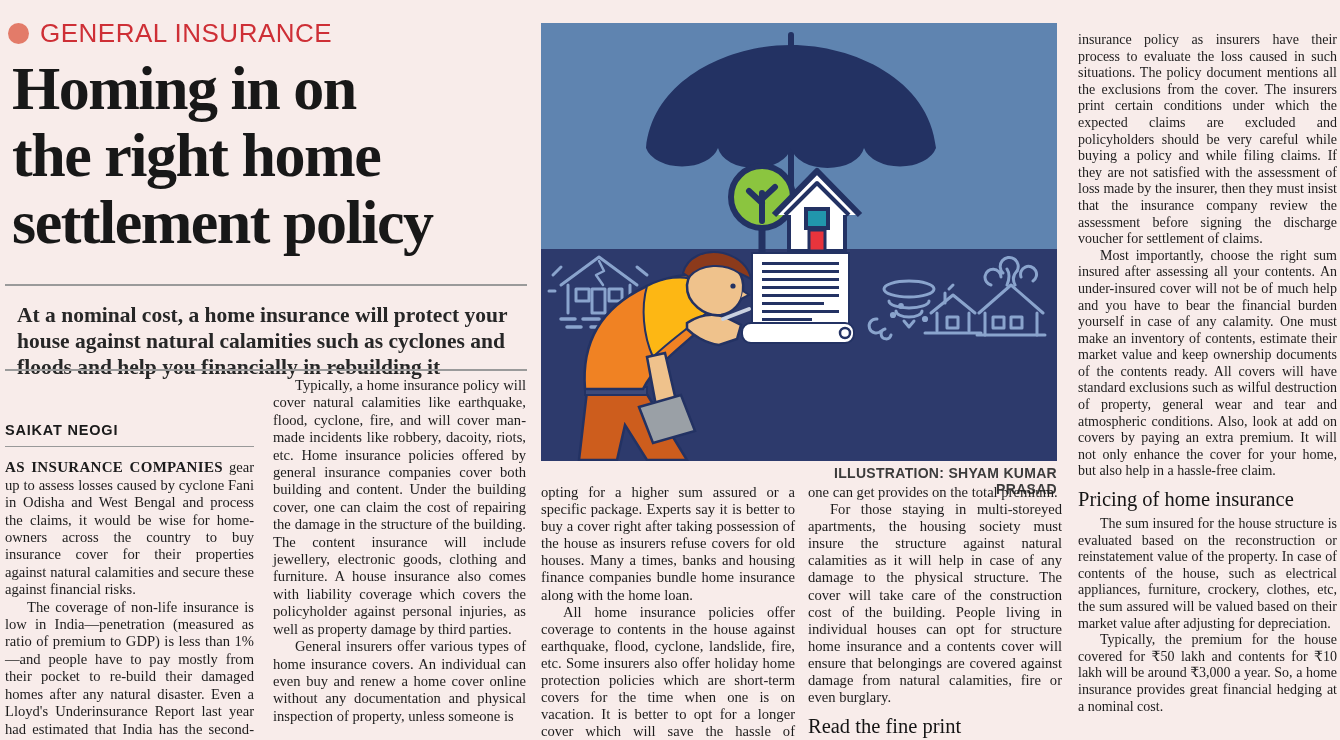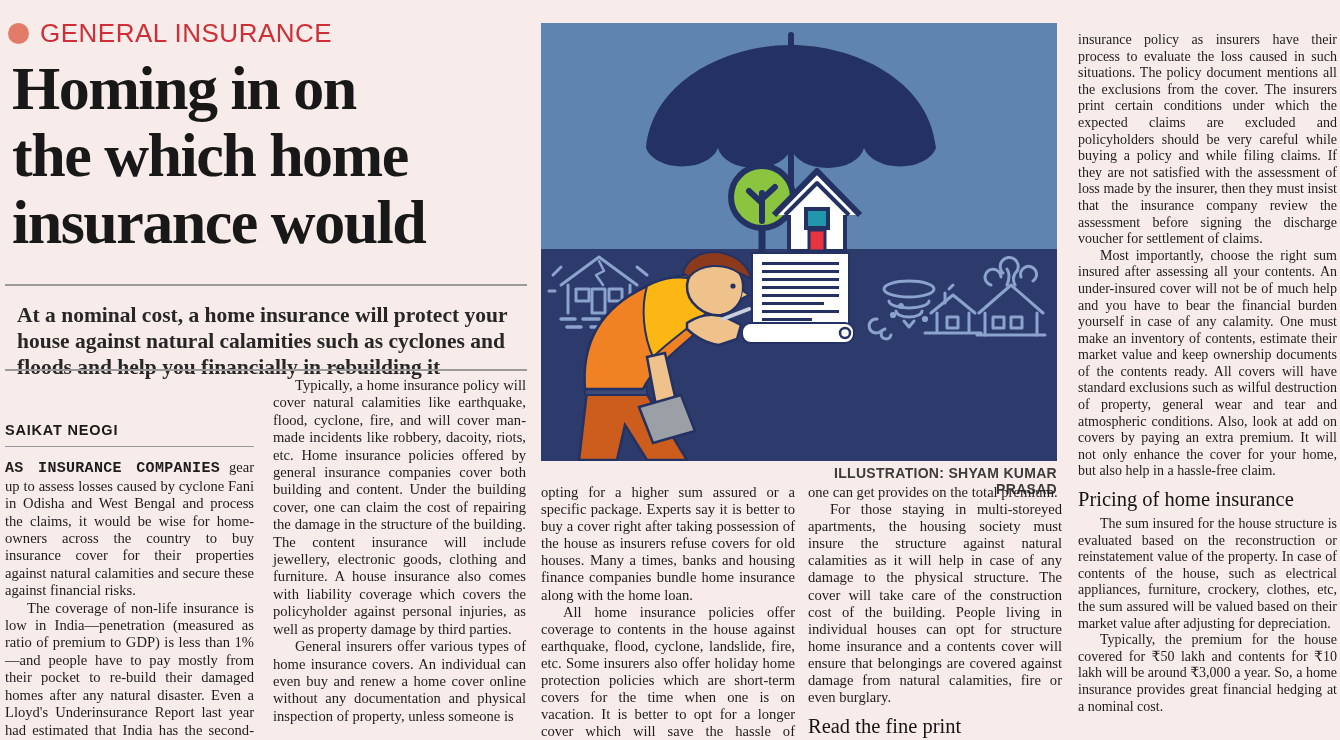--- a/index.html
+++ b/index.html
@@ -32,43 +32,43 @@
   .col2 { left:273px; top:377px; width:253px; }
   .col3 { left:541px; top:484px; width:254px; line-height:17.1px; }
   .col4 { left:808px; top:484px; width:254px; line-height:17.1px; }
   .col4 h2 { margin:8px 0 5px 0; }
   .col5 { left:1078px; top:32px; width:259px; font-size:14px; line-height:16.6px; }
   .col5 h2 { margin:7px 0 5px 0; }
 
   .byline { font-family:"Liberation Sans","DejaVu Sans",sans-serif; font-weight:bold; font-size:14.5px;
             letter-spacing:.8px; color:#1a1a1a; padding-top:3px;margin-top:40px; }
   .byline-rule { height:1px; background:#999; margin:7px 0 12px 0; }
-  .lead-in { font-family:Liberation Mono, monospace; font-weight:bold; font-size:15px; letter-spacing:.3px; }
+  .lead-in { font-family:Liberation Serif, serif; font-weight:bold; font-size:15px; letter-spacing:.3px; }
 
   .illustration { position:absolute; left:541px; top:23px; width:516px; height:438px; margin:0; }
   .illustration svg { display:block; width:516px; height:438px; }
 
   .caption { position:absolute; left:800px; top:465px; width:257px; text-align:right;
              font-family:"Liberation Sans","DejaVu Sans",sans-serif; font-weight:bold; font-size:14px;
              letter-spacing:.3px; color:#3c3c3c; }
 </style>
 </head>
 <body>
 
 <div class="page">
 
   <div class="kicker">
     <span class="dot"></span>
     <span>GENERAL INSURANCE</span>
   </div>
 
   <h1 class="headline">
     <span>Homing in on</span>
-    <span>the which home</span>
-    <span>insurance would</span>
+    <span>the right home</span>
+    <span>settlement policy</span>
   </h1>
 
   <div class="rule rule-top"></div>
   <p class="standfirst">At a nominal cost, a home insurance will protect your house against natural calamities such as cyclones and floods and help you financially in rebuilding it</p>
   <div class="rule rule-mid"></div>
 
   <div class="col col1">
     <div class="byline">SAIKAT NEOGI</div>
     <div class="byline-rule"></div>
     <p><strong class="lead-in">AS INSURANCE COMPANIES</strong><span> gear up to assess losses caused by cyclone Fani in Odisha and West Bengal and process the claims, it would be wise for home-owners across the country to buy insurance cover for their properties against natural calamities and secure these against financial risks.</span></p>

